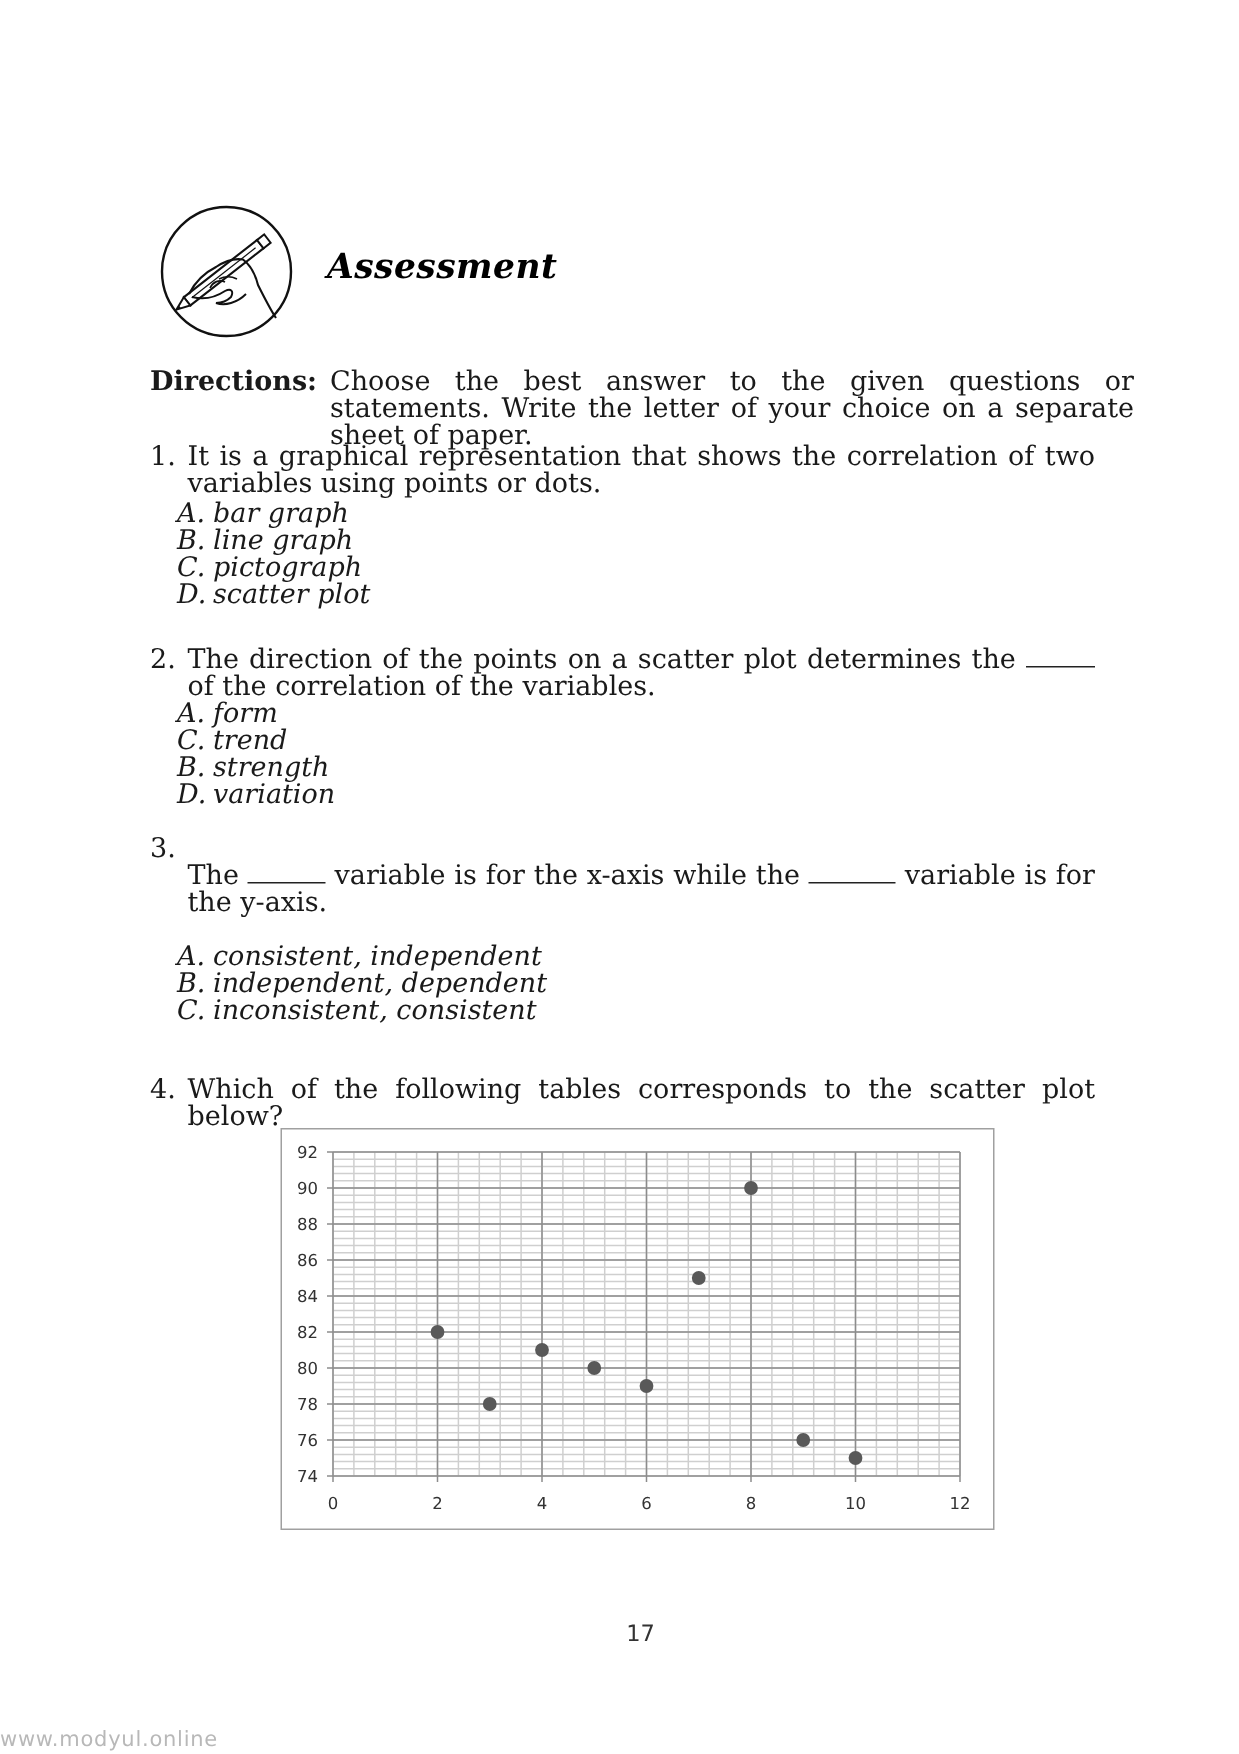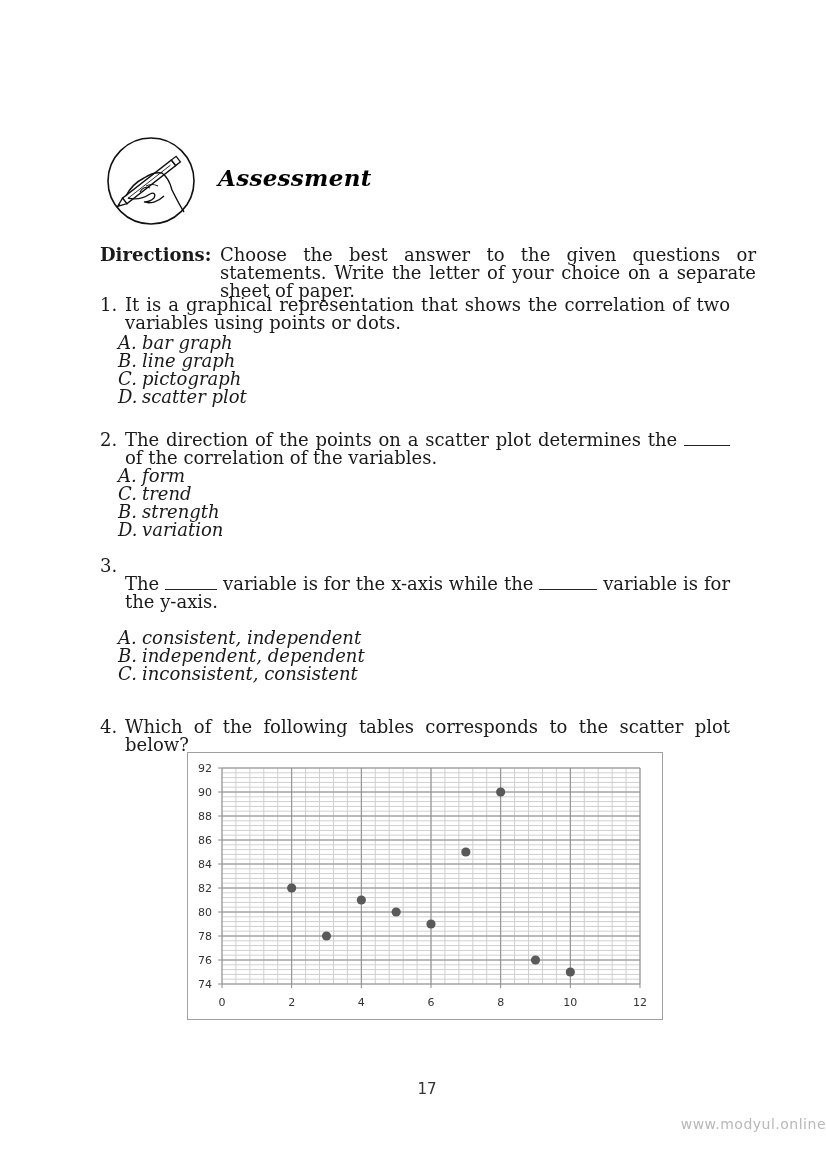--- a/index.html
+++ b/index.html
@@ -16,21 +16,21 @@
   .q .num { position: absolute; left: 0; top: 0; }
   .q .stem { margin-left: 25px; text-align: justify; }
   .q .opts { margin-left: 18px; font-style: italic; }
   .opt { display: block; }
   .opt .letter { display: inline-block; width: 24px; }
   .bold { font-weight: bold; }
   .blank { display: inline-block; border-bottom: 1px solid #222; height: 12px; vertical-align: baseline; }
   .chart-box { left: 187px; top: 752px; width: 474px; height: 266px; border: 1px solid #a0a0a0; }
   .footer-page { left: 0; width: 826px; top: 1080px; text-align: center;
                  font-family: "DejaVu Sans", sans-serif; font-size: 15px; color: #333; padding-left: 14px; }
-  .footer-url { left: 0; width: 826px; top: 1116px; text-align: right;
+  .footer-url { left: 0; width: 826px; top: 1152px; text-align: left;
                 font-family: "DejaVu Sans", sans-serif; font-size: 14px; color: #b8b8b8; letter-spacing: 0.5px; }
   .axis-label { font-family: "DejaVu Sans", sans-serif; font-size: 11px; fill: #333; }
 </style>
 </head>
 <body>
 
 <div class="abs logo">
   <svg width="90" height="90" viewBox="0 0 90 90">
     <circle cx="45" cy="45" r="43" fill="none" stroke="#111" stroke-width="1.6"></circle>
 

